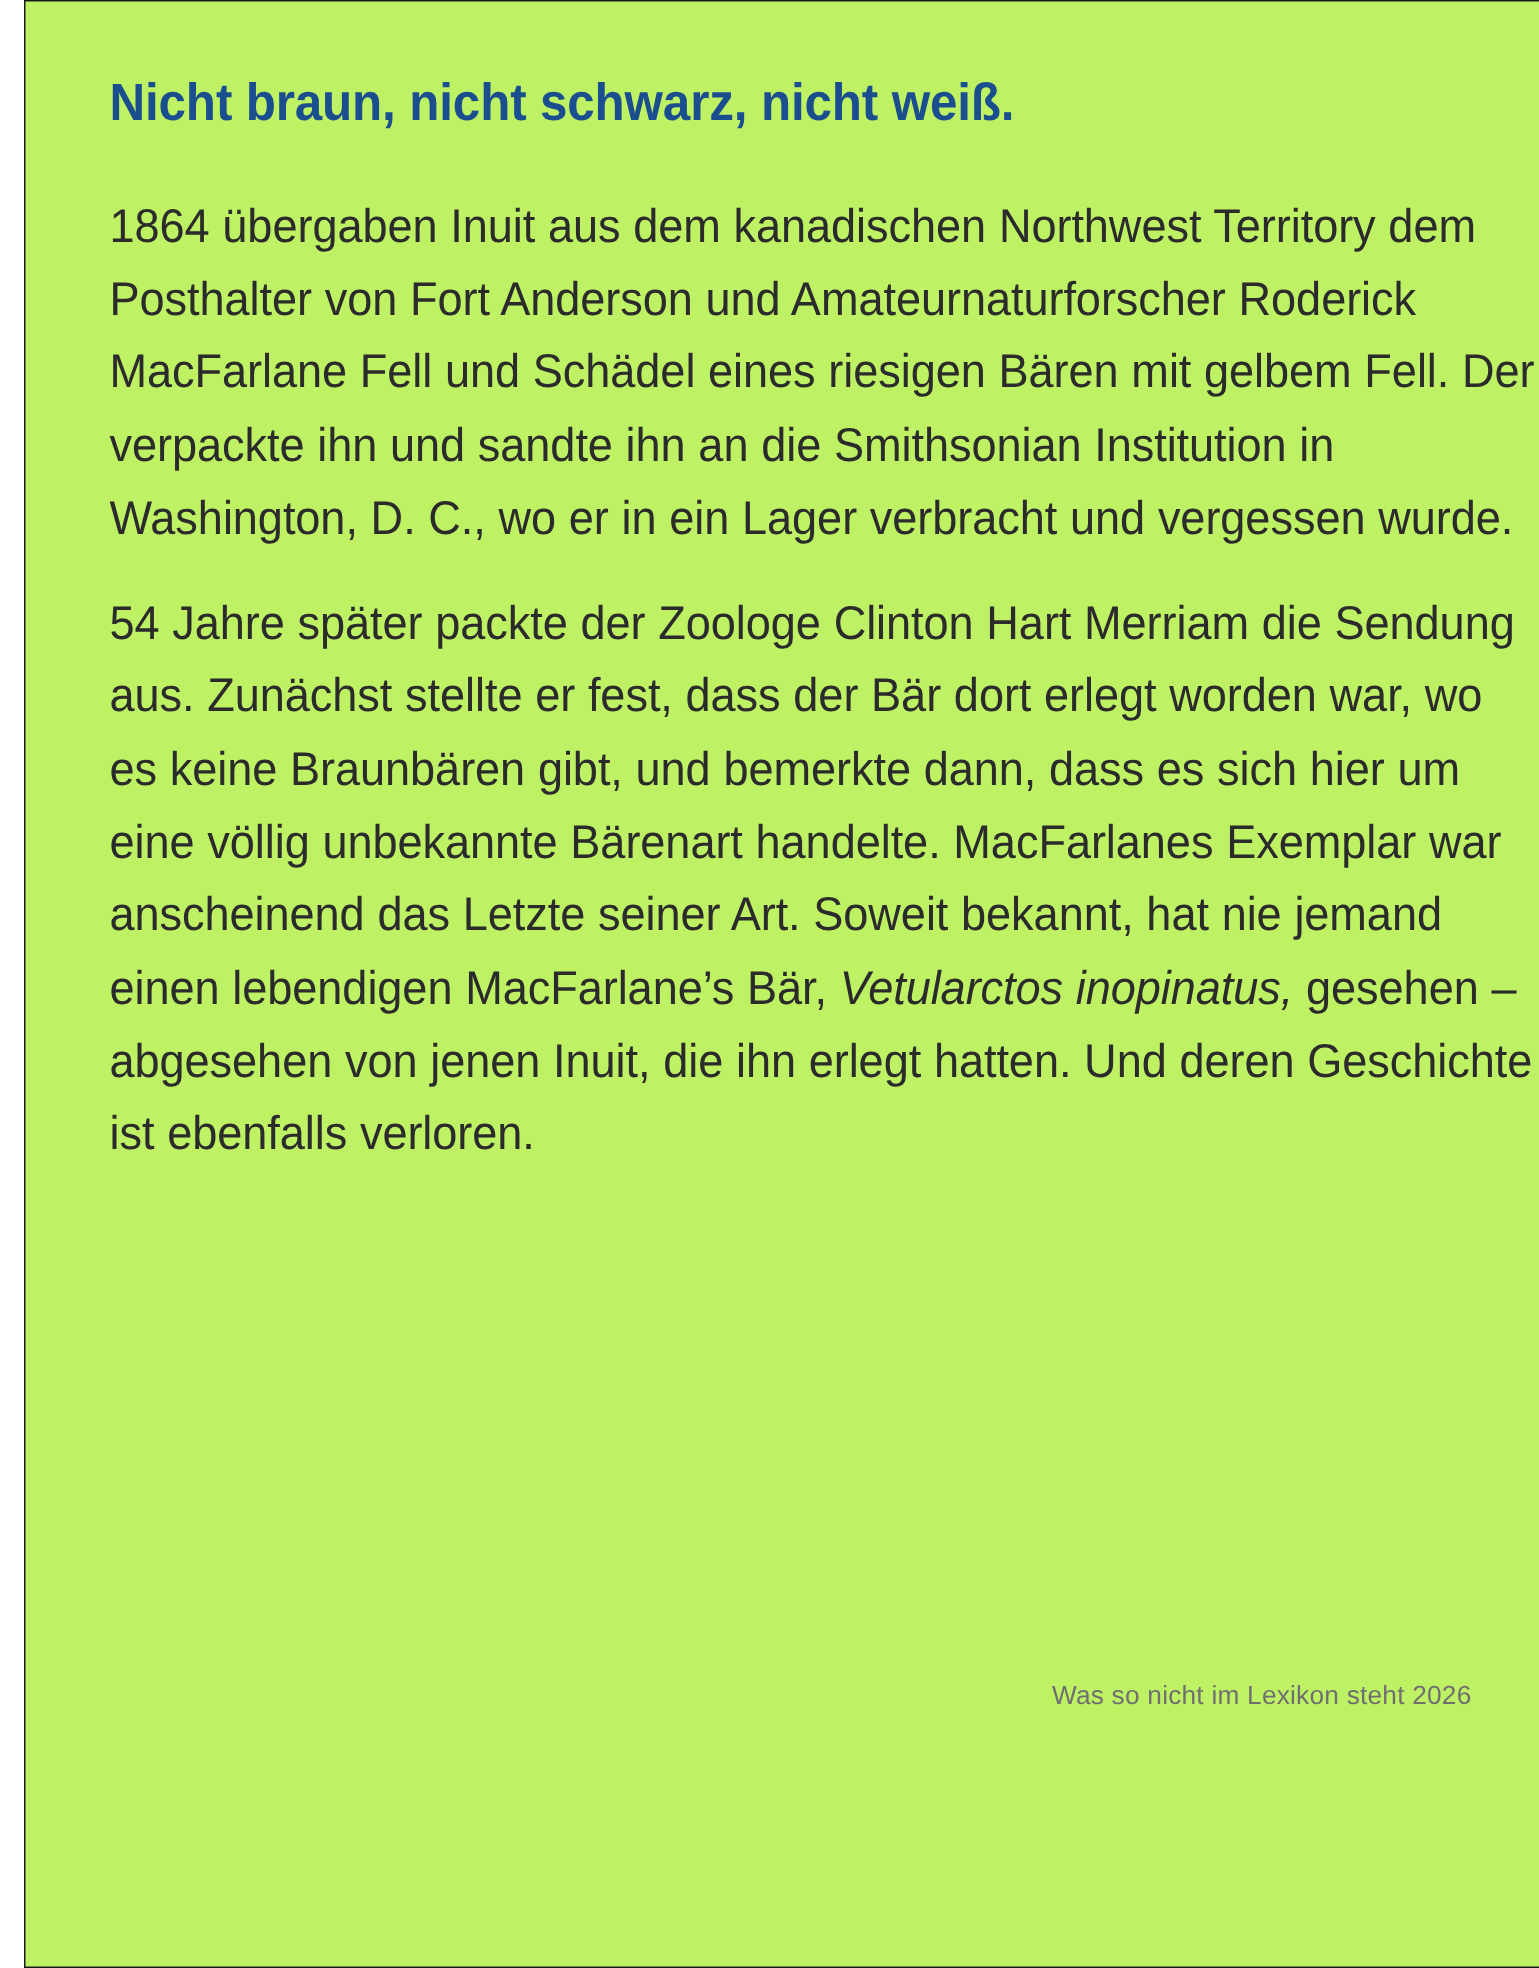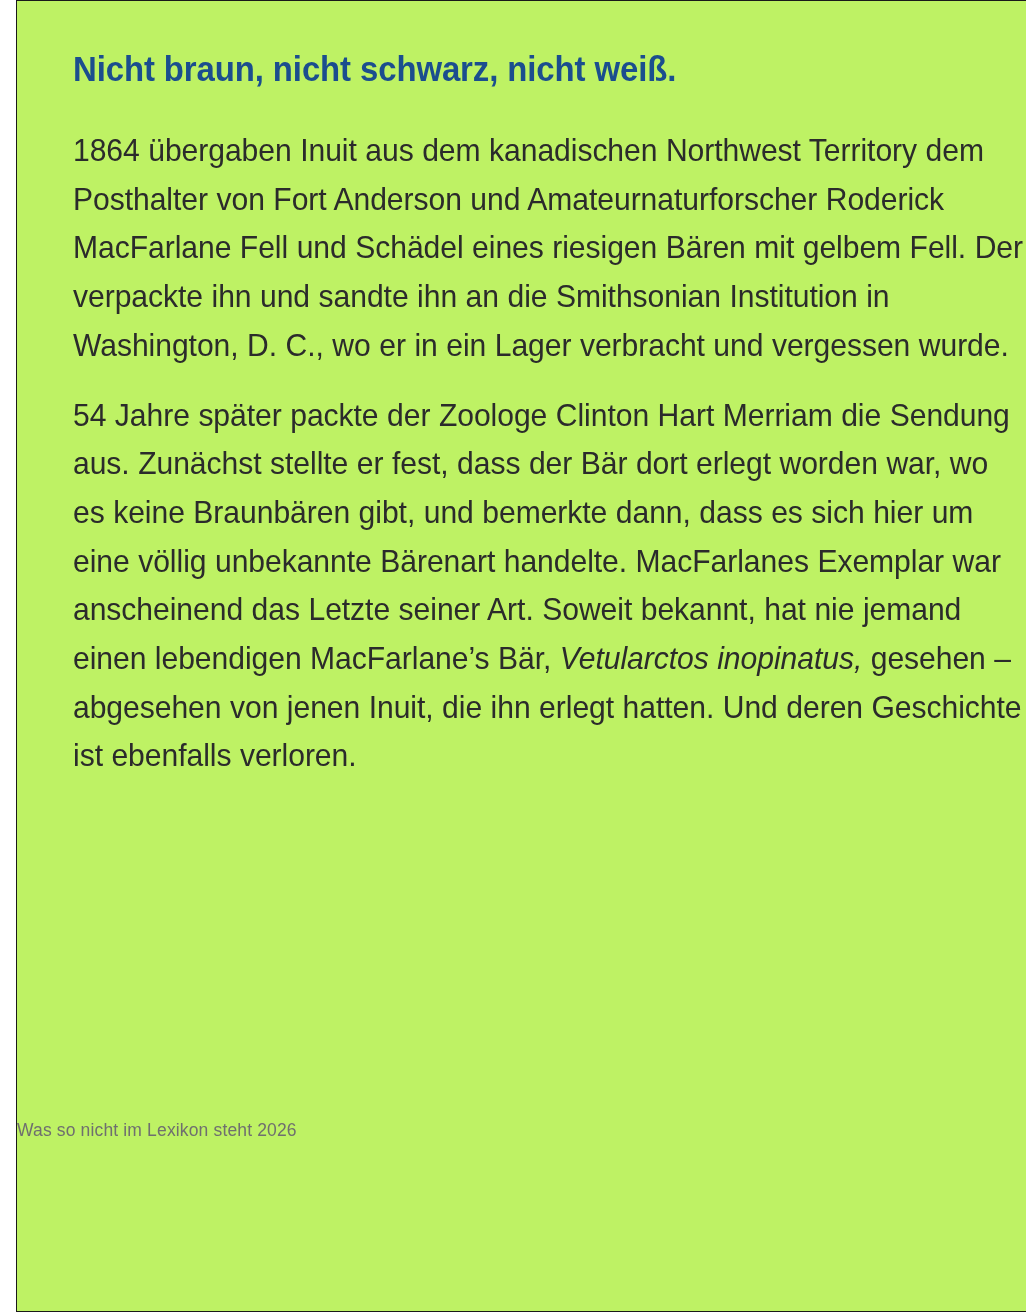--- a/index.html
+++ b/index.html
@@ -73,21 +73,21 @@
   .sci-name {
     font-style: italic;
   }
 
   
   .page-footer {
     position: absolute;
     left: 0;
     top: 1117px;
     width: 1010px;
-    text-align: left;
+    text-align: right;
     padding-right: 46px;
     box-sizing: border-box;
     text-decoration: underline;
   }
 
   .footer-credit {
     display: inline-block;
     color: #6f6f6f;
     font-family: "Liberation Sans", "DejaVu Sans", sans-serif;
     font-size: 17.5px;

